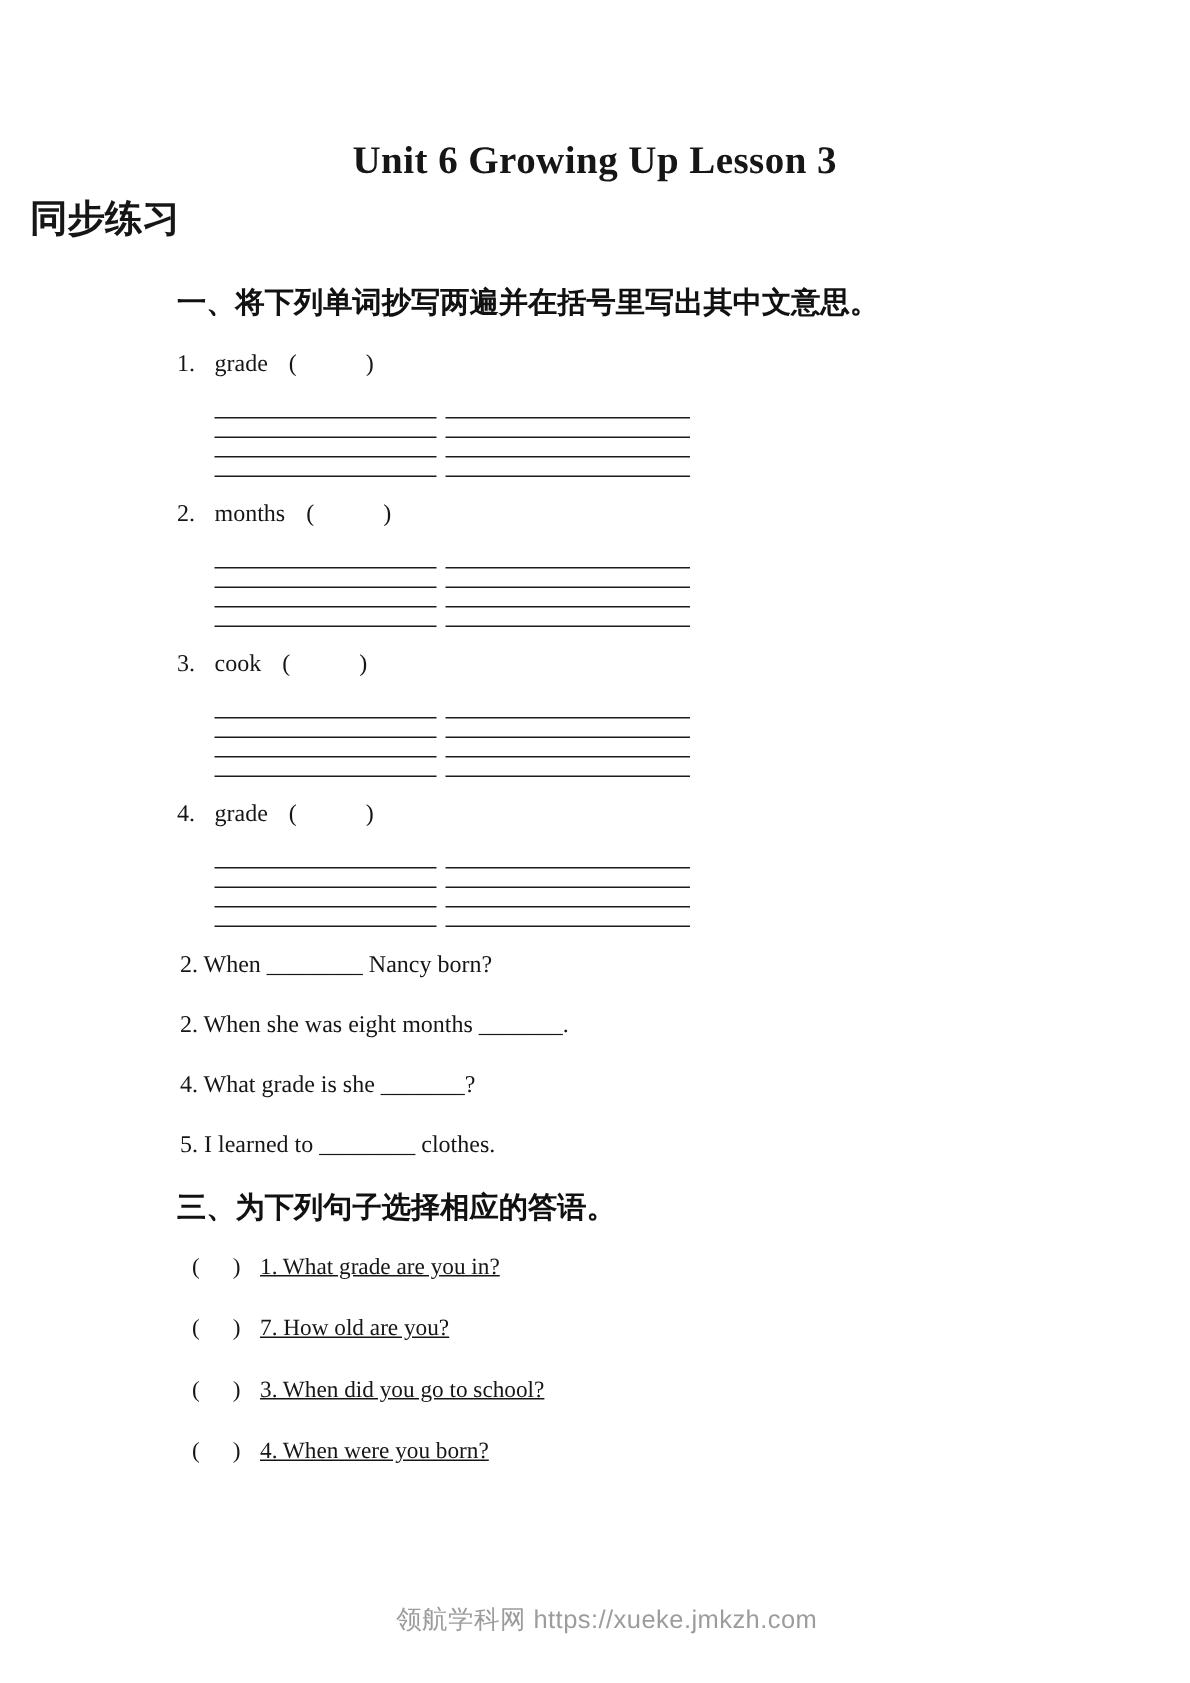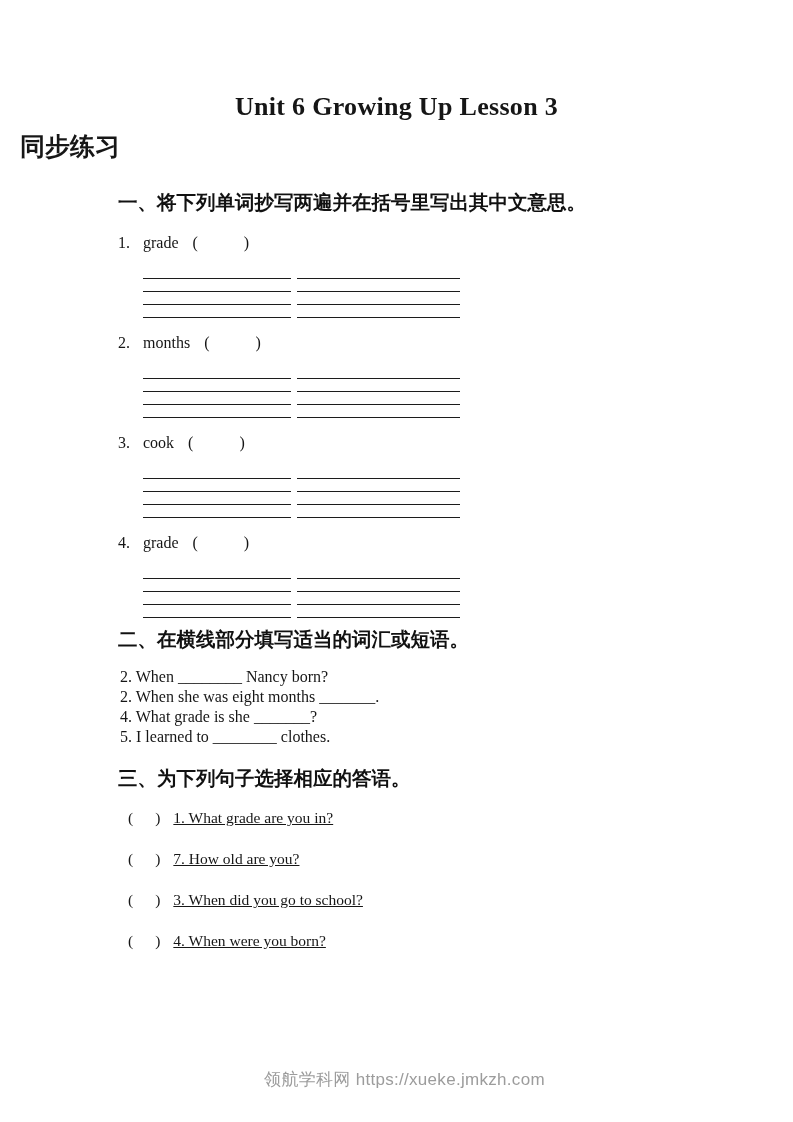--- a/index.html
+++ b/index.html
@@ -77,21 +77,21 @@
   }
   .lines .cell {
     height: 12px;
     border-bottom: 1.4px solid #1c1c1c;
   }
 
   
   .sentence {
     font-size: 16px;
     line-height: 16px;
-    margin-top: 4px;
+    margin-top: 24px;
     padding-left: 2px;
   }
   .sentence.first { margin-top: 18px; }
 
   
   .choice-item {
     display: flex;
     align-items: baseline;
     font-size: 15.5px;
     line-height: 16px;
@@ -194,21 +194,20 @@
       <div class="cell"></div>
         <div class="cell"></div>
       <div class="cell"></div>
         <div class="cell"></div>
       <div class="cell"></div>
         <div class="cell"></div>
       <div class="cell"></div>
         <div class="cell"></div>
     </div>
 
-    <div class="sec-heading sec2-heading">二、在横线部分填写适当的词汇或短语。</div>
     <div class="sentence first">2. When ________ Nancy born?</div>
     <div class="sentence">2. When she was eight months _______.</div>
     <div class="sentence">4. What grade is she _______?</div>
     <div class="sentence">5. I learned to ________ clothes.</div>
 
     <div class="sec-heading sec3-heading">三、为下列句子选择相应的答语。</div>
 
     <div class="choice-item first">
       <span>(</span>
       <span class="paren-gap"></span>

